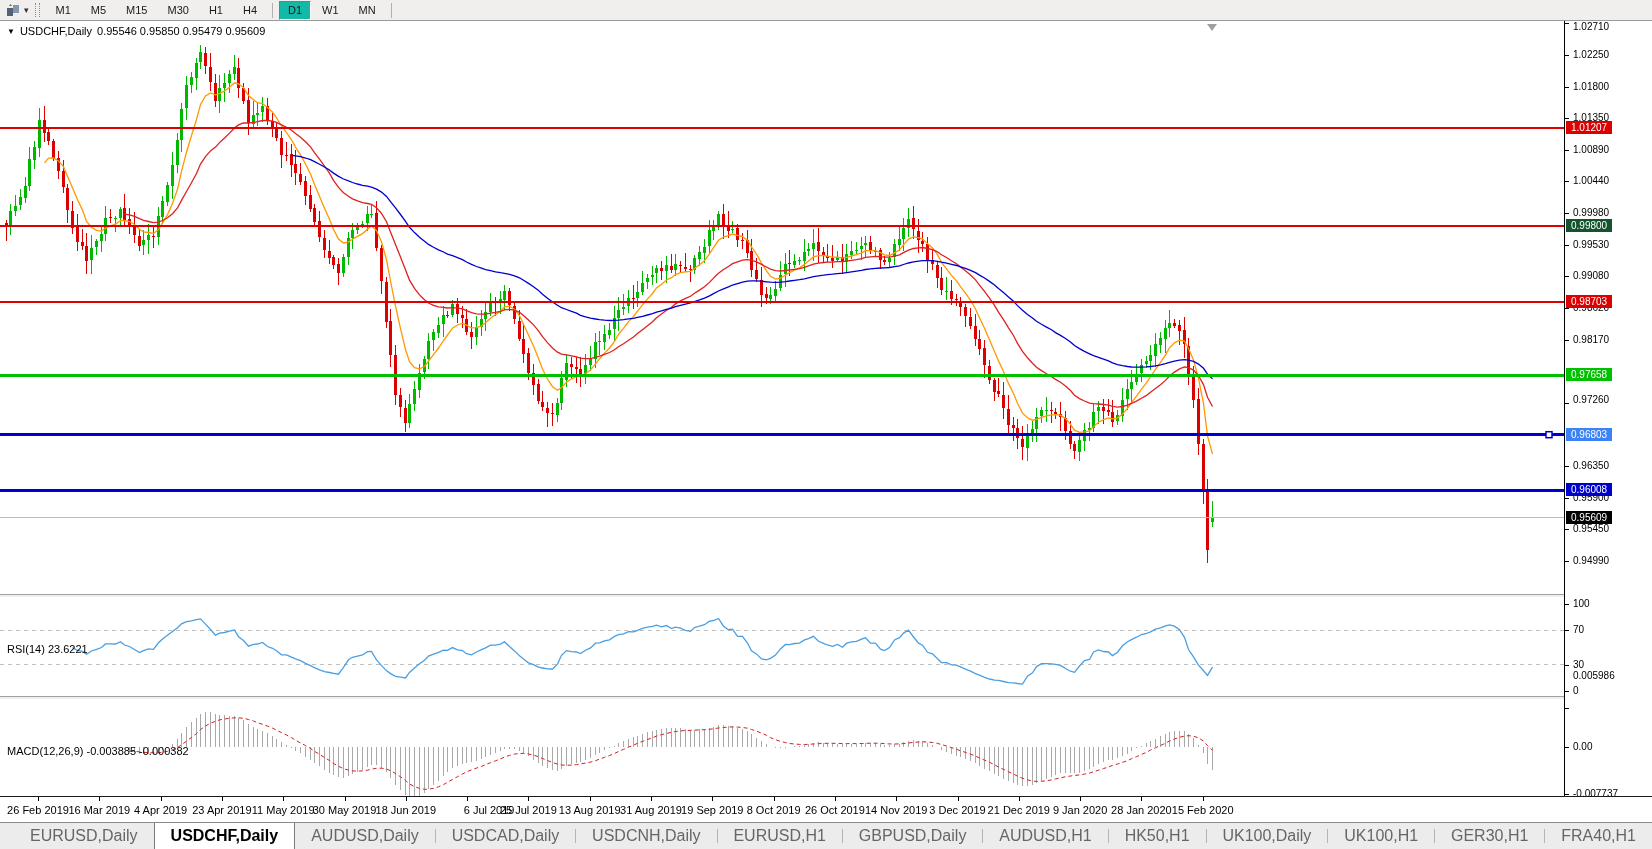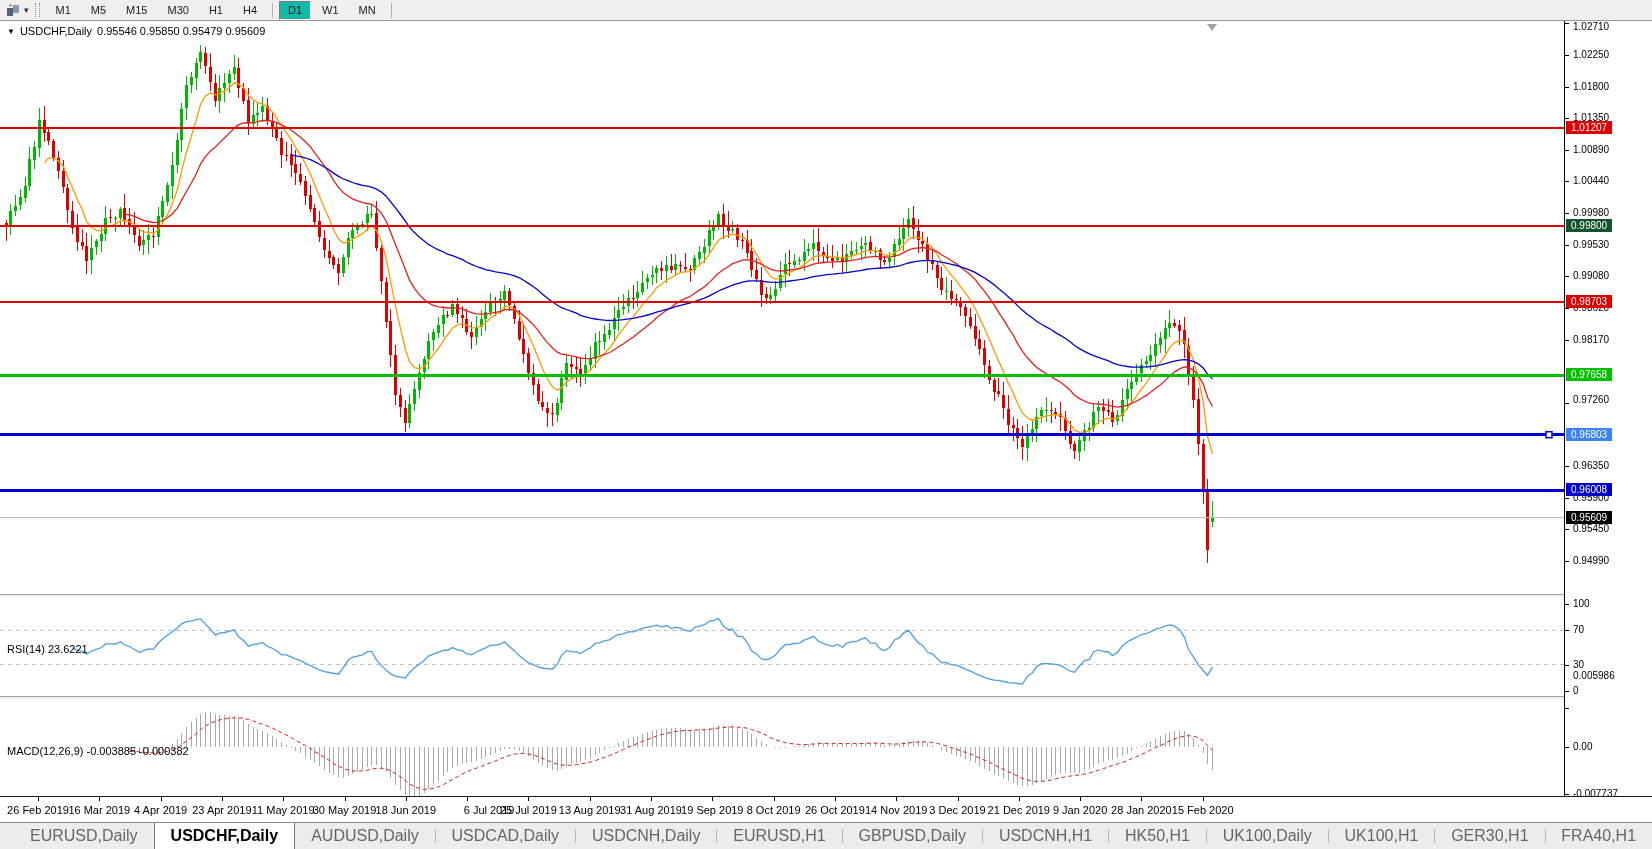--- a/index.html
+++ b/index.html
@@ -1474,21 +1474,21 @@
       <div class="tab">AUDUSD,Daily</div>
       <div class="tab-sep"></div>
       <div class="tab">USDCAD,Daily</div>
       <div class="tab-sep"></div>
       <div class="tab">USDCNH,Daily</div>
       <div class="tab-sep"></div>
       <div class="tab">EURUSD,H1</div>
       <div class="tab-sep"></div>
       <div class="tab">GBPUSD,Daily</div>
       <div class="tab-sep"></div>
-      <div class="tab">USDCNH,H1</div>
+      <div class="tab">AUDUSD,H1</div>
       <div class="tab-sep"></div>
       <div class="tab">HK50,H1</div>
       <div class="tab-sep"></div>
       <div class="tab">UK100,Daily</div>
       <div class="tab-sep"></div>
       <div class="tab">UK100,H1</div>
       <div class="tab-sep"></div>
       <div class="tab">GER30,H1</div>
       <div class="tab-sep"></div>
       <div class="tab">FRA40,H1</div>

